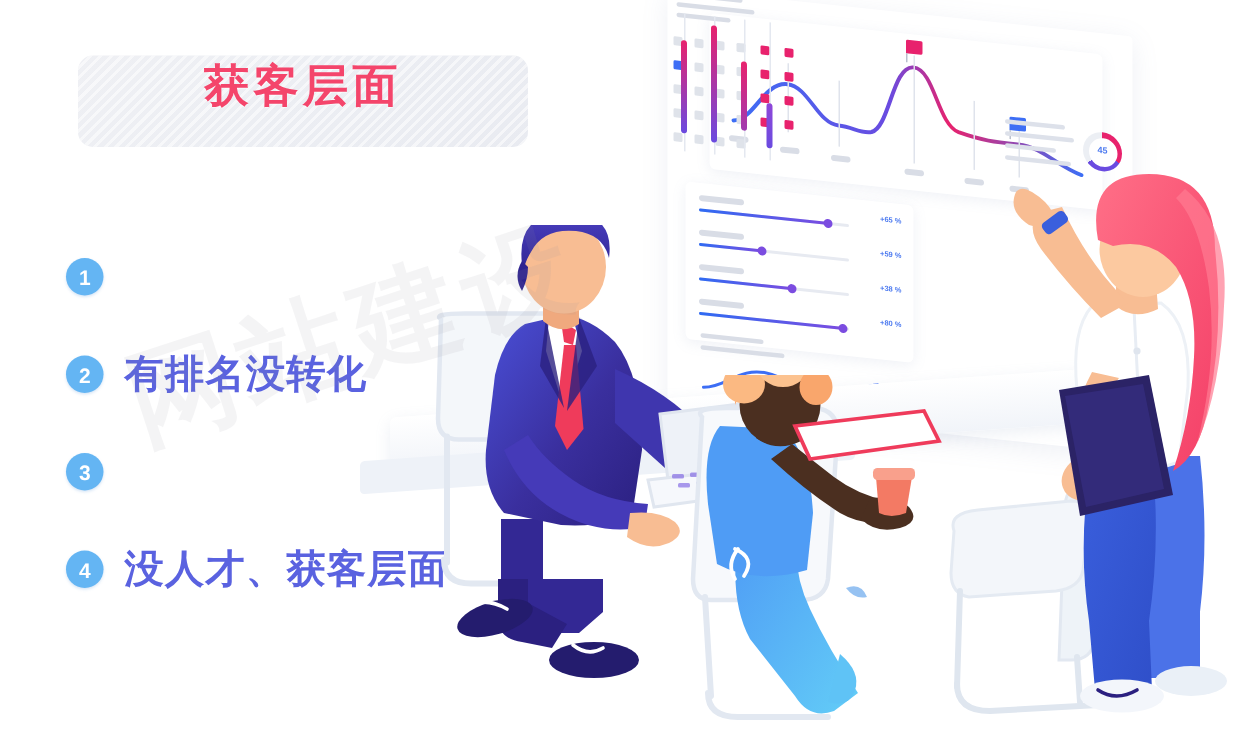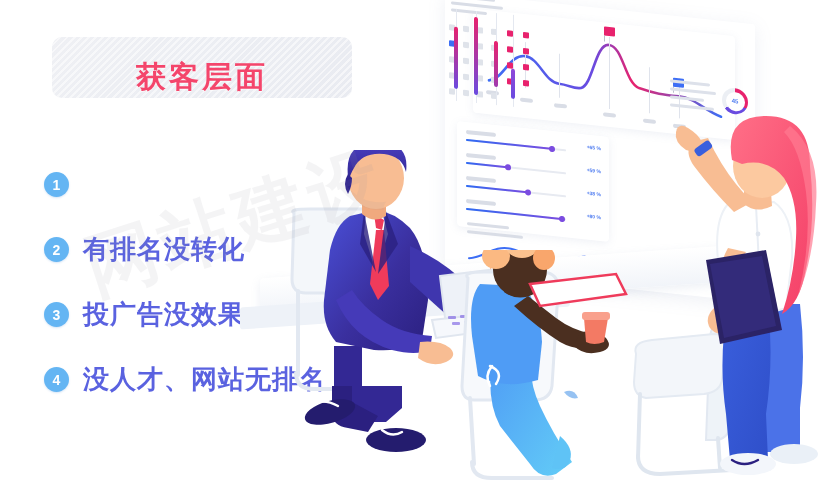--- a/index.html
+++ b/index.html
@@ -9,21 +9,21 @@
     font-family:"Liberation Sans", sans-serif;
     position:relative;
   }
   #stage { position:absolute; inset:0; width:823px; height:500px; overflow:hidden; background:#fff; }
 
   
   .title-box {
     position:absolute; left:52px; top:37px; width:300px; height:61px;
     background:linear-gradient(135deg,#eff0f4 0%,#eceef3 45%,#e9ebf1 100%);
     border-radius:10px;
-    display:flex; align-items:flex-end; justify-content:center;
+    display:flex; align-items:flex-start; justify-content:center;
   }
   .title-box::after{
     content:""; position:absolute; inset:0; border-radius:10px;
     background:repeating-linear-gradient(135deg,rgba(255,255,255,.55) 0 2px,rgba(255,255,255,0) 2px 5px);
     pointer-events:none;
   }
   .title-text{
     font-size:30px; font-weight:bold; letter-spacing:3px;
     color:#f4456b; position:relative; z-index:2;
     text-shadow:0 1px 0 rgba(255,255,255,.6);
@@ -147,25 +147,24 @@
   <div class="list">
     <div class="list-item">
       <div class="num-circle">1</div>
     </div>
     <div class="list-item">
       <div class="num-circle">2</div>
       <div class="item-text">有排名没转化</div>
     </div>
     <div class="list-item">
       <div class="num-circle">3</div>
-      <div class="item-text">投广告没效果</div>
     </div>
     <div class="list-item">
       <div class="num-circle">4</div>
-      <div class="item-text">没人才、网站无排名</div>
+      <div class="item-text">没人才、获客层面</div>
     </div>
   </div>
 
   <div class="watermark">网站建设</div>
 
   <div id="illo">
 
     <div class="screen-rail"></div>
     <div class="rail-bar"></div>
     <div class="rail-dot" style="top:24px;background:#3d6ef5;"></div>

